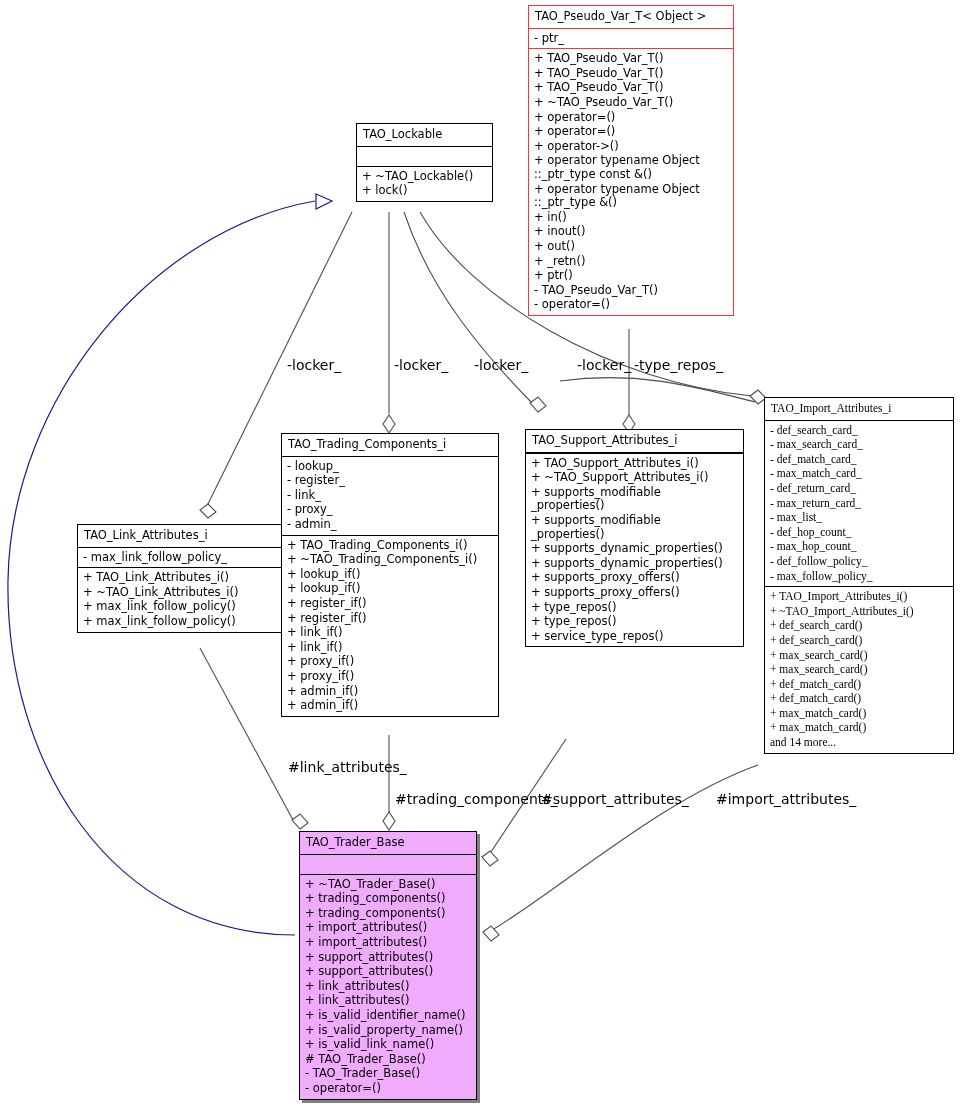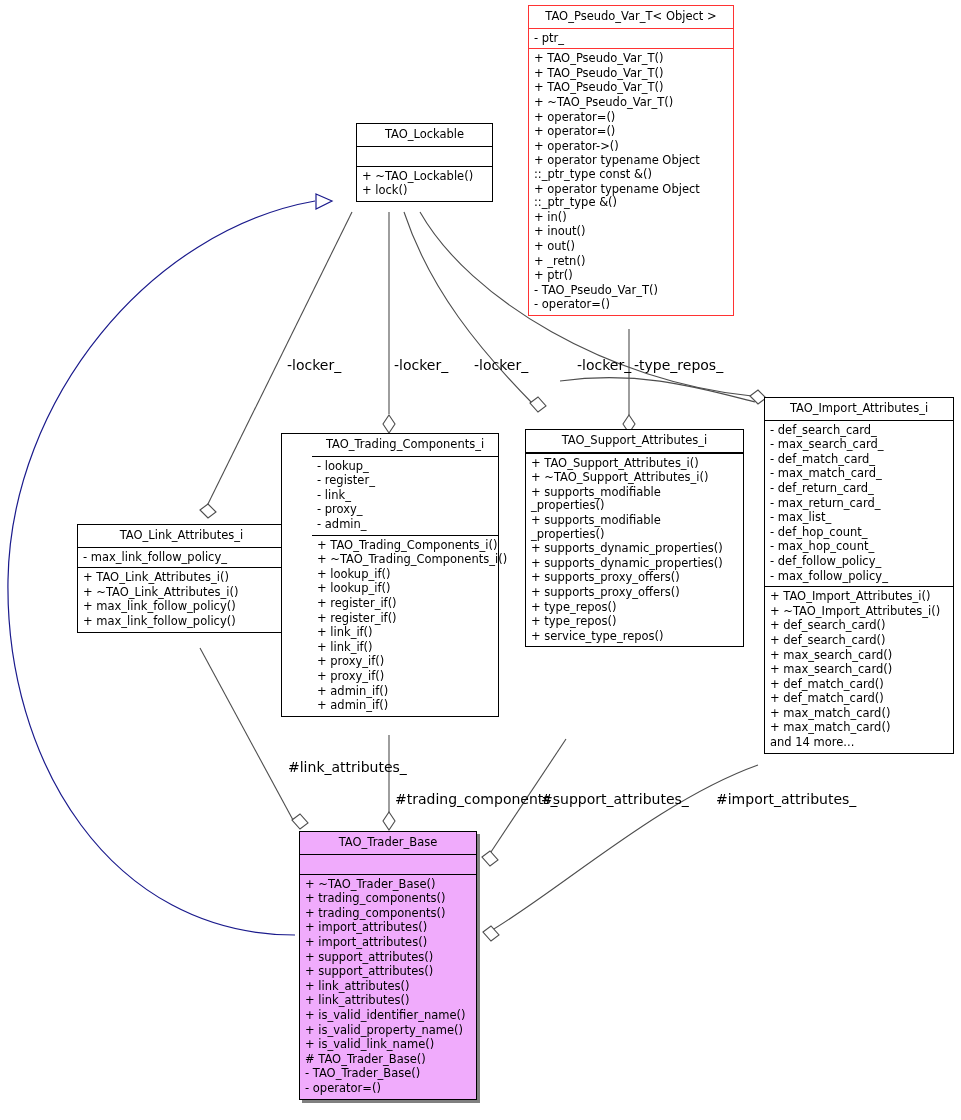--- a/index.html
+++ b/index.html
@@ -36,21 +36,21 @@
   }
   .uml-class.highlight {
     background: #f0abfc;
     border: 1px solid #000000;
     box-shadow: 3px 3px 0 0 #808080;
   }
   .uml-class.templated {
     border: 1.5px solid #ff3333;
   }
   .uml-class .cls-title {
-    text-align: center;
+    text-align: left;
     padding: 3px 6px 4px 6px;
     white-space: nowrap;
     font-size: 11.5px;
   }
   .uml-class .cls-sep {
     height: 0;
     border-top: 1px solid #000000;
   }
   .uml-class.templated .cls-sep {
     border-top: 1.5px solid #ff3333;
@@ -165,21 +165,21 @@
     </div>
     <div class="cls-sep"></div>
     <div class="cls-section">
       <div class="member">+ TAO_Link_Attributes_i()</div>
       <div class="member">+ ~TAO_Link_Attributes_i()</div>
       <div class="member">+ max_link_follow_policy()</div>
       <div class="member">+ max_link_follow_policy()</div>
     </div>
   </div>
 
-  <div class="uml-class" style="left:281px; top:433px; width:218px;padding-left:30px;">
+  <div class="uml-class" style="left:281px; top:433px; width:218px;">
     <div class="cls-title">TAO_Trading_Components_i</div>
     <div class="cls-sep"></div>
     <div class="cls-section">
       <div class="member">- lookup_</div>
       <div class="member">- register_</div>
       <div class="member">- link_</div>
       <div class="member">- proxy_</div>
       <div class="member">- admin_</div>
     </div>
     <div class="cls-sep"></div>
@@ -213,21 +213,21 @@
       <div class="member">+ supports_dynamic_properties()</div>
       <div class="member">+ supports_dynamic_properties()</div>
       <div class="member">+ supports_proxy_offers()</div>
       <div class="member">+ supports_proxy_offers()</div>
       <div class="member">+ type_repos()</div>
       <div class="member">+ type_repos()</div>
       <div class="member">+ service_type_repos()</div>
     </div>
   </div>
 
-  <div class="uml-class" style="left:764px; top:397px; width:190px;">
+  <div class="uml-class" style="left:764px; top:397px; width:190px;font-family:Liberation Serif, serif;">
     <div class="cls-title">TAO_Import_Attributes_i</div>
     <div class="cls-sep"></div>
     <div class="cls-section">
       <div class="member">- def_search_card_</div>
       <div class="member">- max_search_card_</div>
       <div class="member">- def_match_card_</div>
       <div class="member">- max_match_card_</div>
       <div class="member">- def_return_card_</div>
       <div class="member">- max_return_card_</div>
       <div class="member">- max_list_</div>

